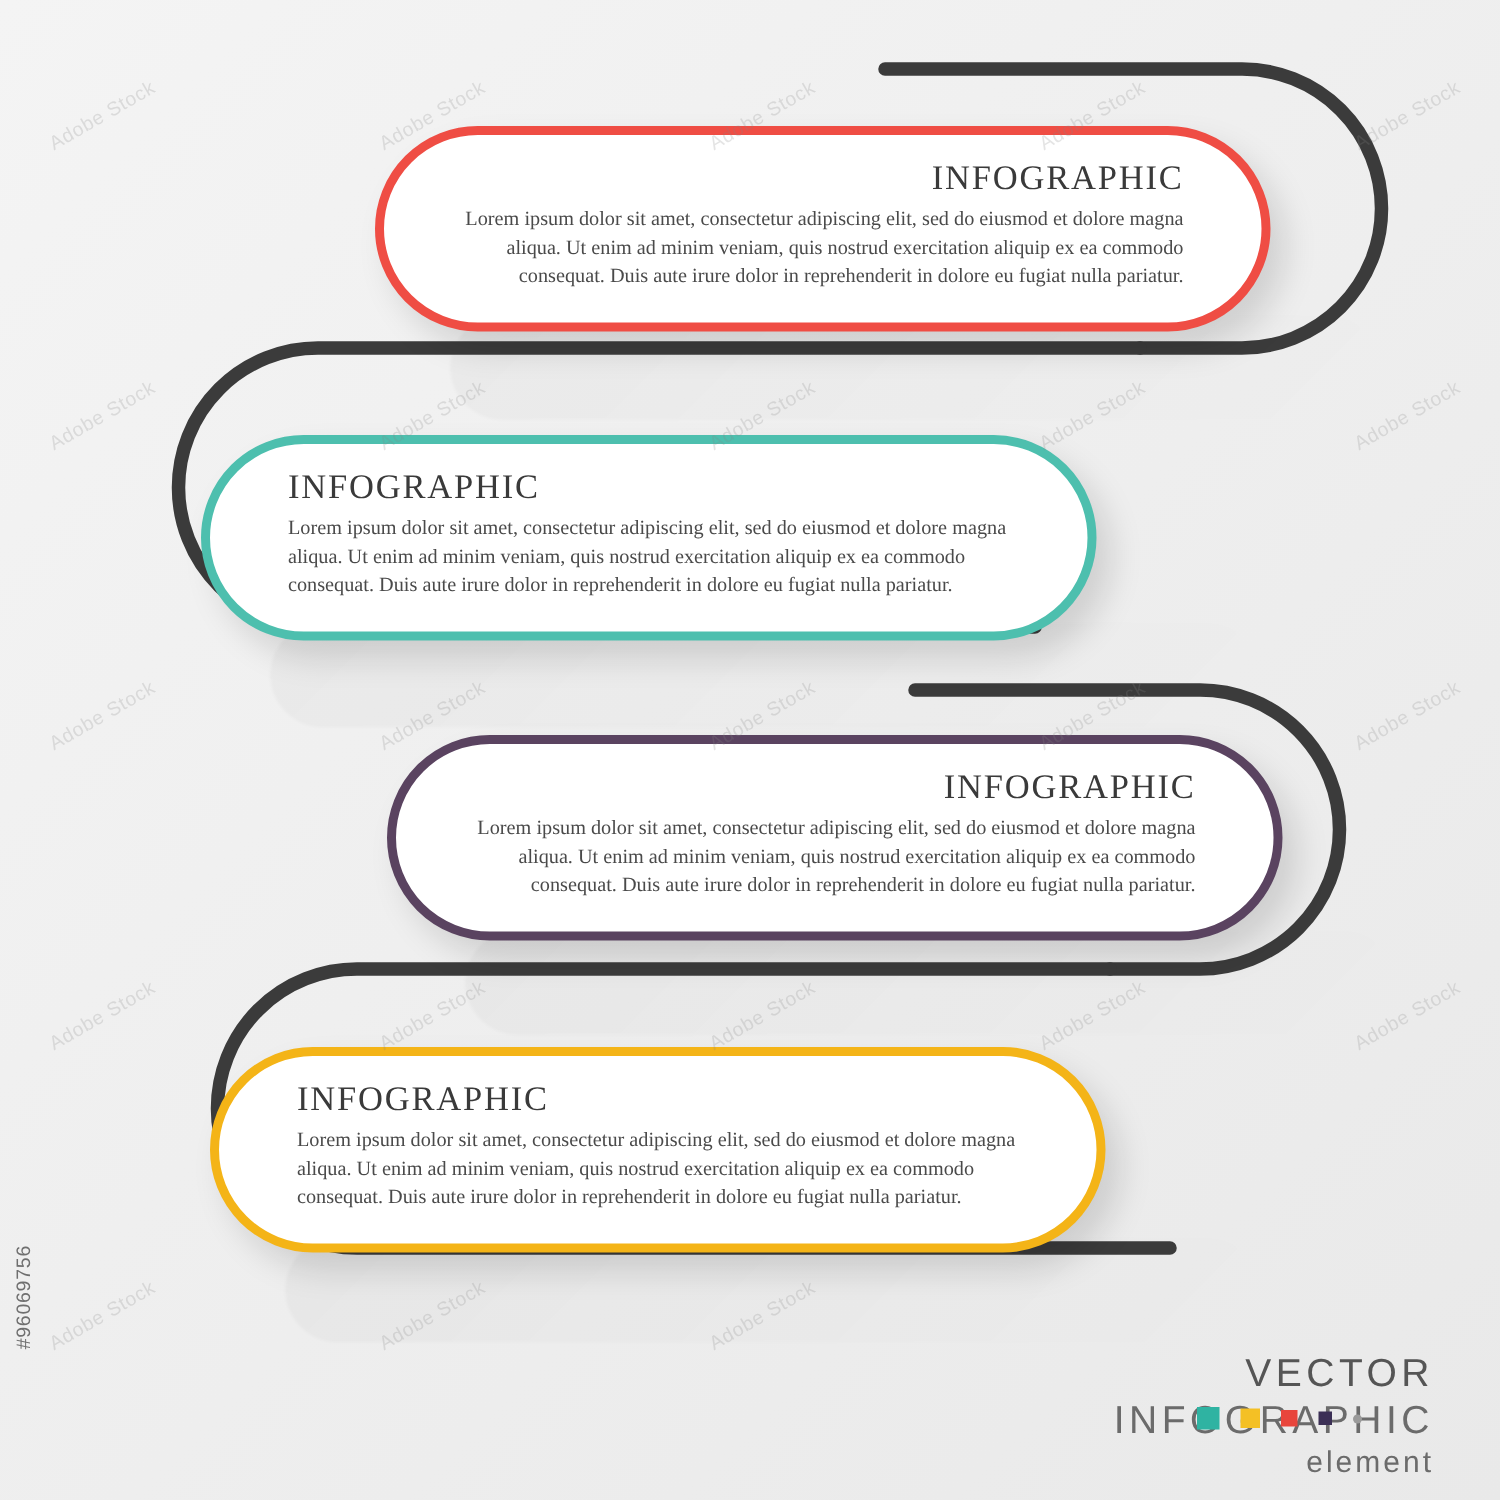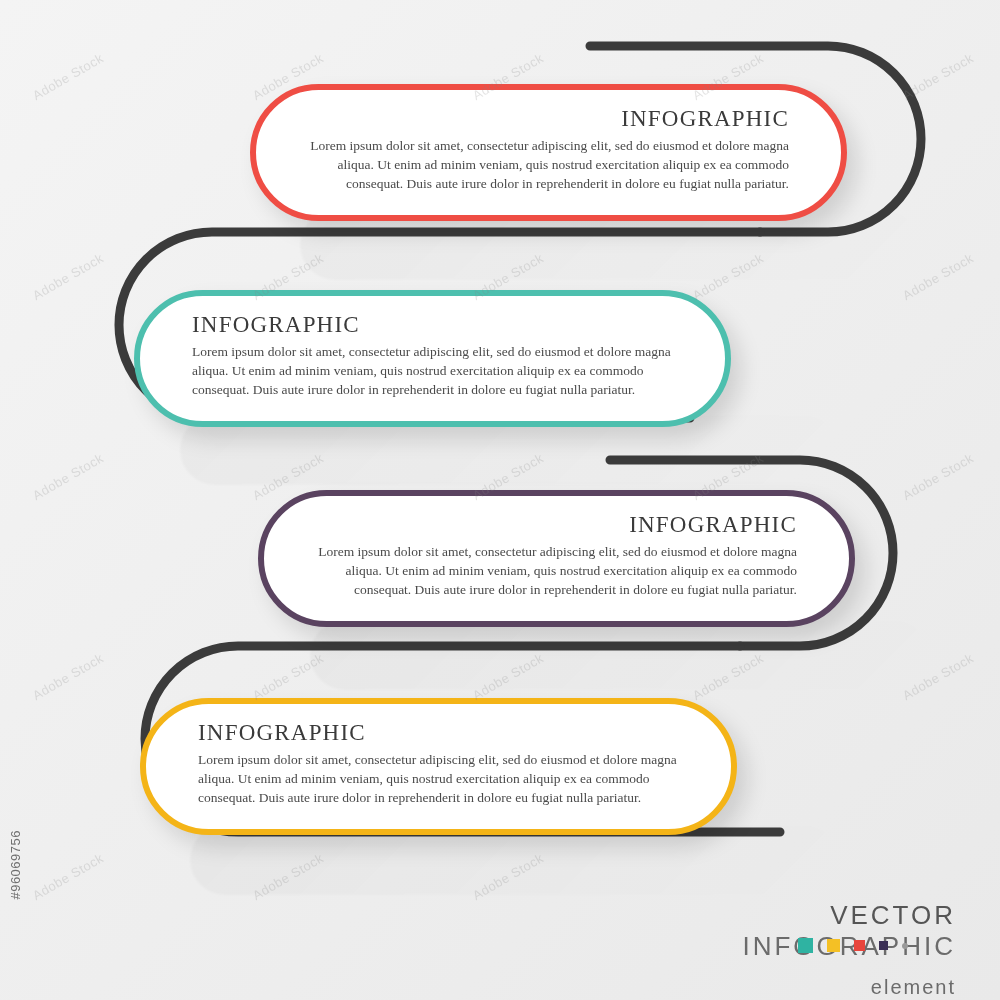--- a/index.html
+++ b/index.html
@@ -117,21 +117,21 @@
     font-size: 26px;
     letter-spacing: 3px;
     color: #555;
   }
   #brand .line1 .w2 { color: #6b6b6b; }
   #brand .line2 {
     font-family: "Liberation Sans", sans-serif;
     font-size: 20px;
     letter-spacing: 2px;
     color: #6b6b6b;
-    margin-top: 14px;
+    margin-top: 2px;
   }
   #swatches {
     position: absolute;
     right: 92px;
     top: 938px;
     display: flex;
     align-items: center;
     gap: 14px;
   }
   .sw {

